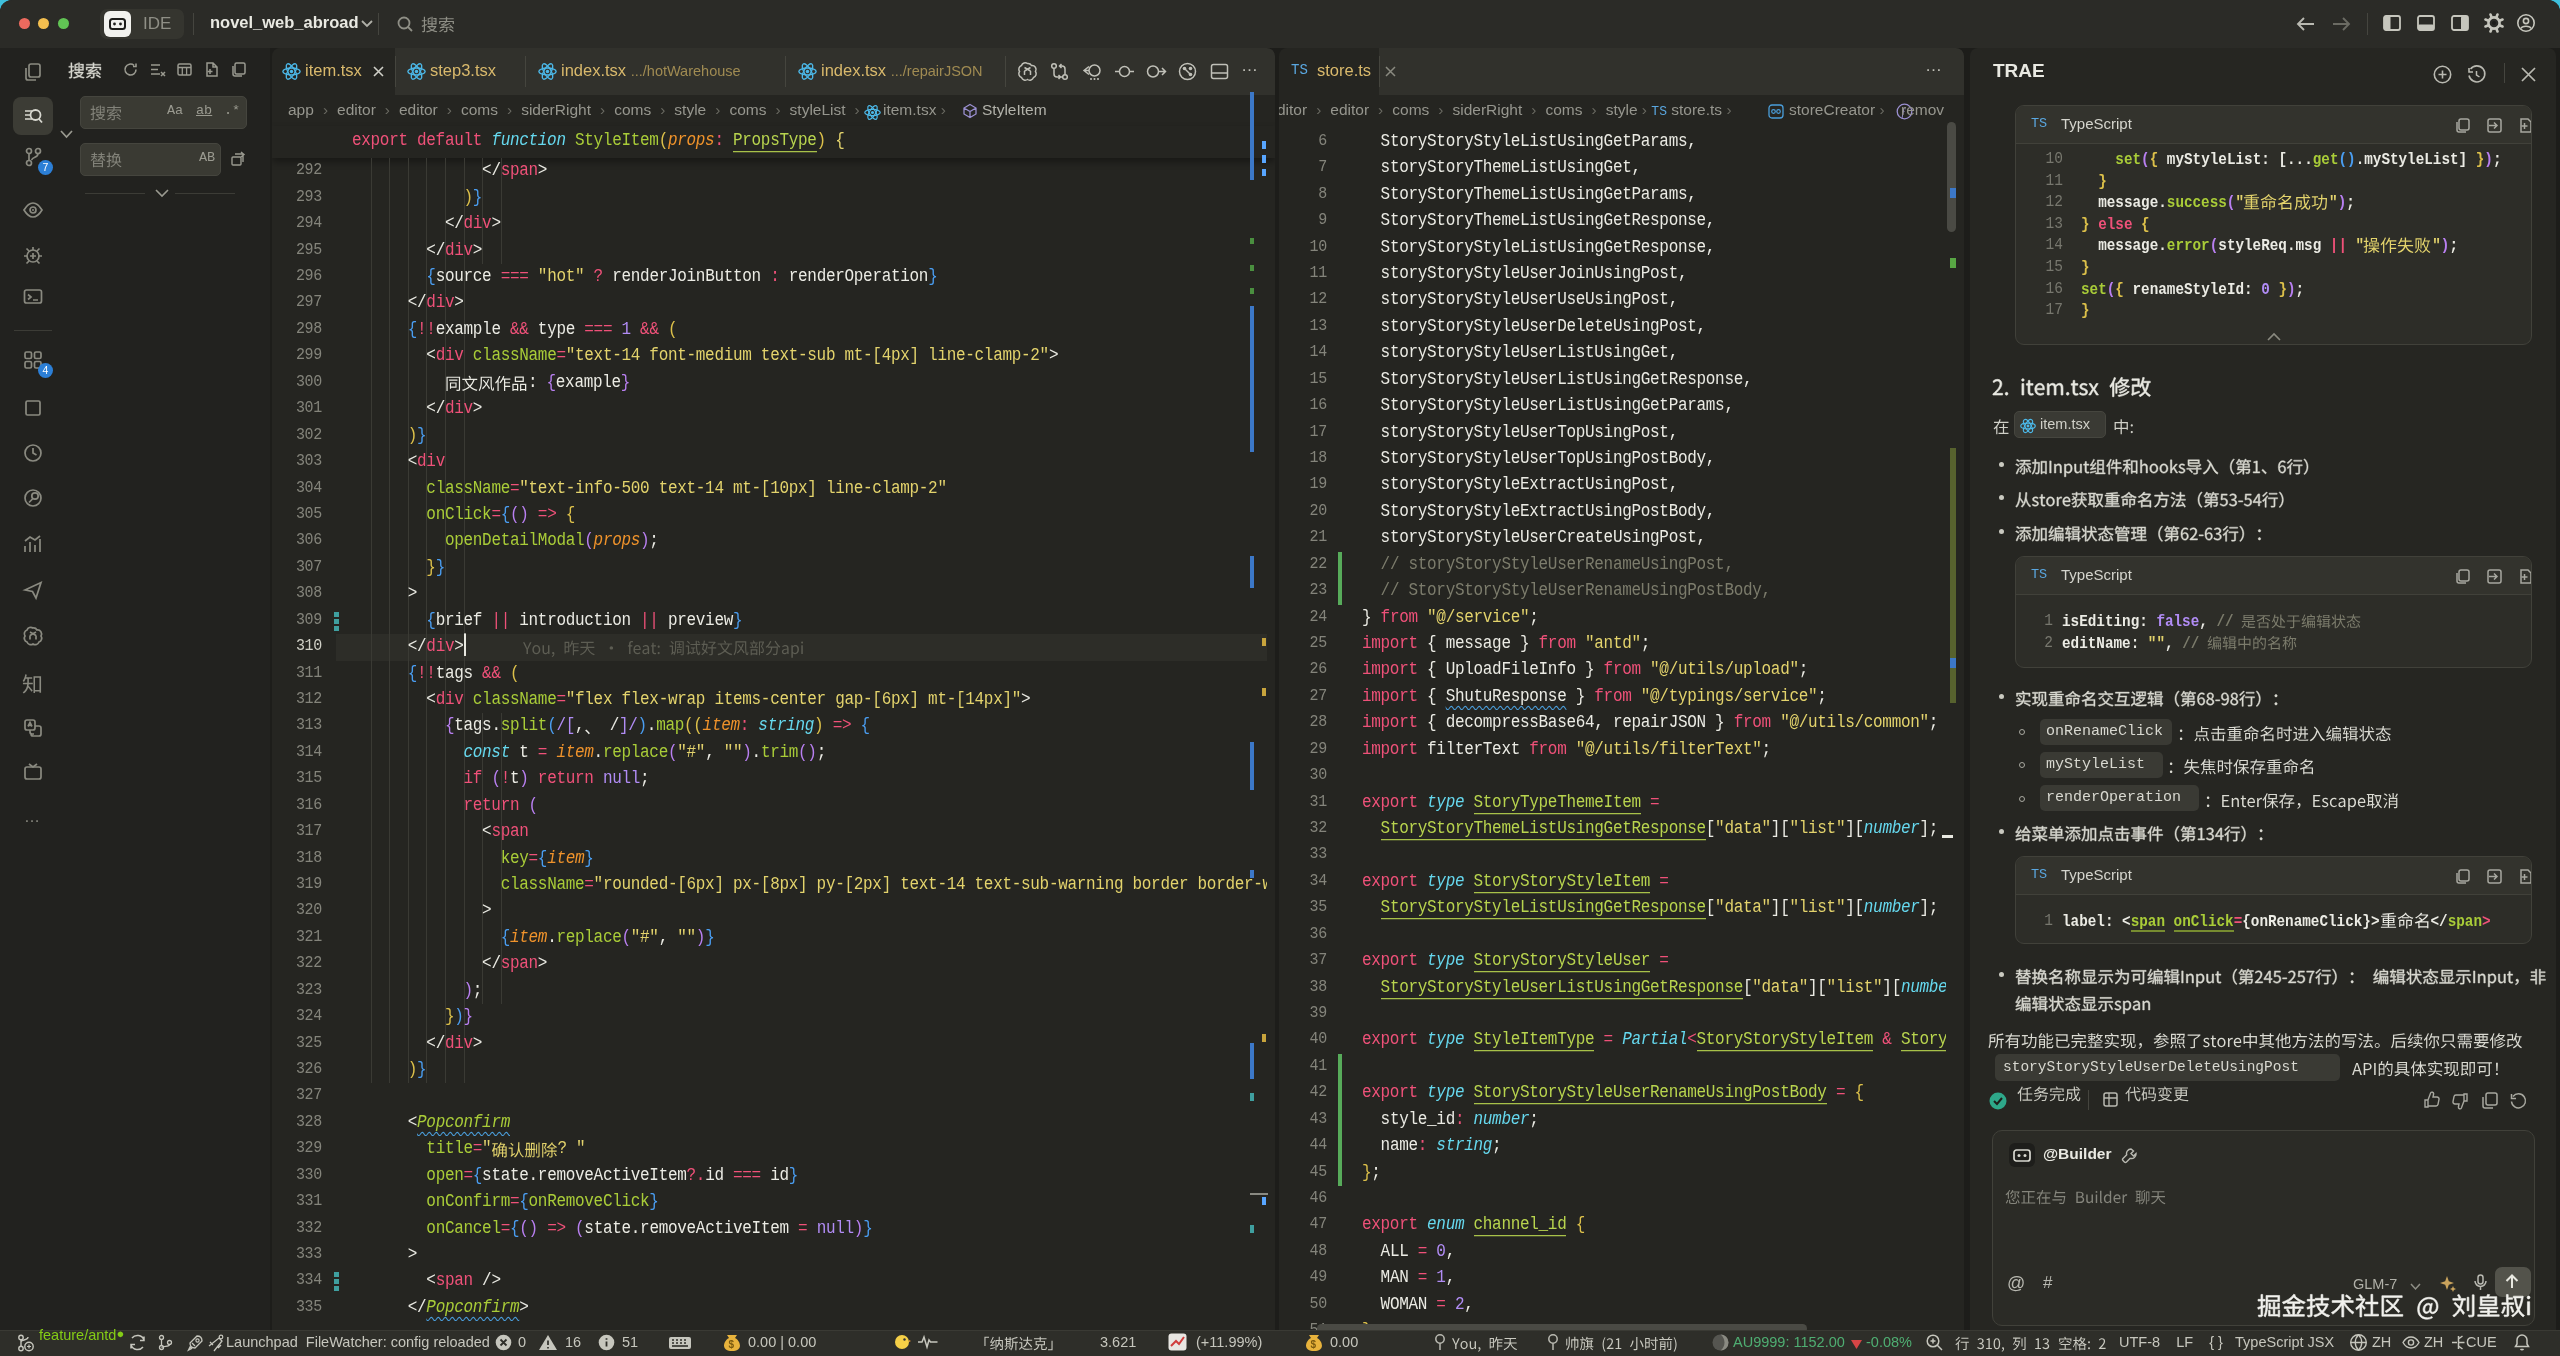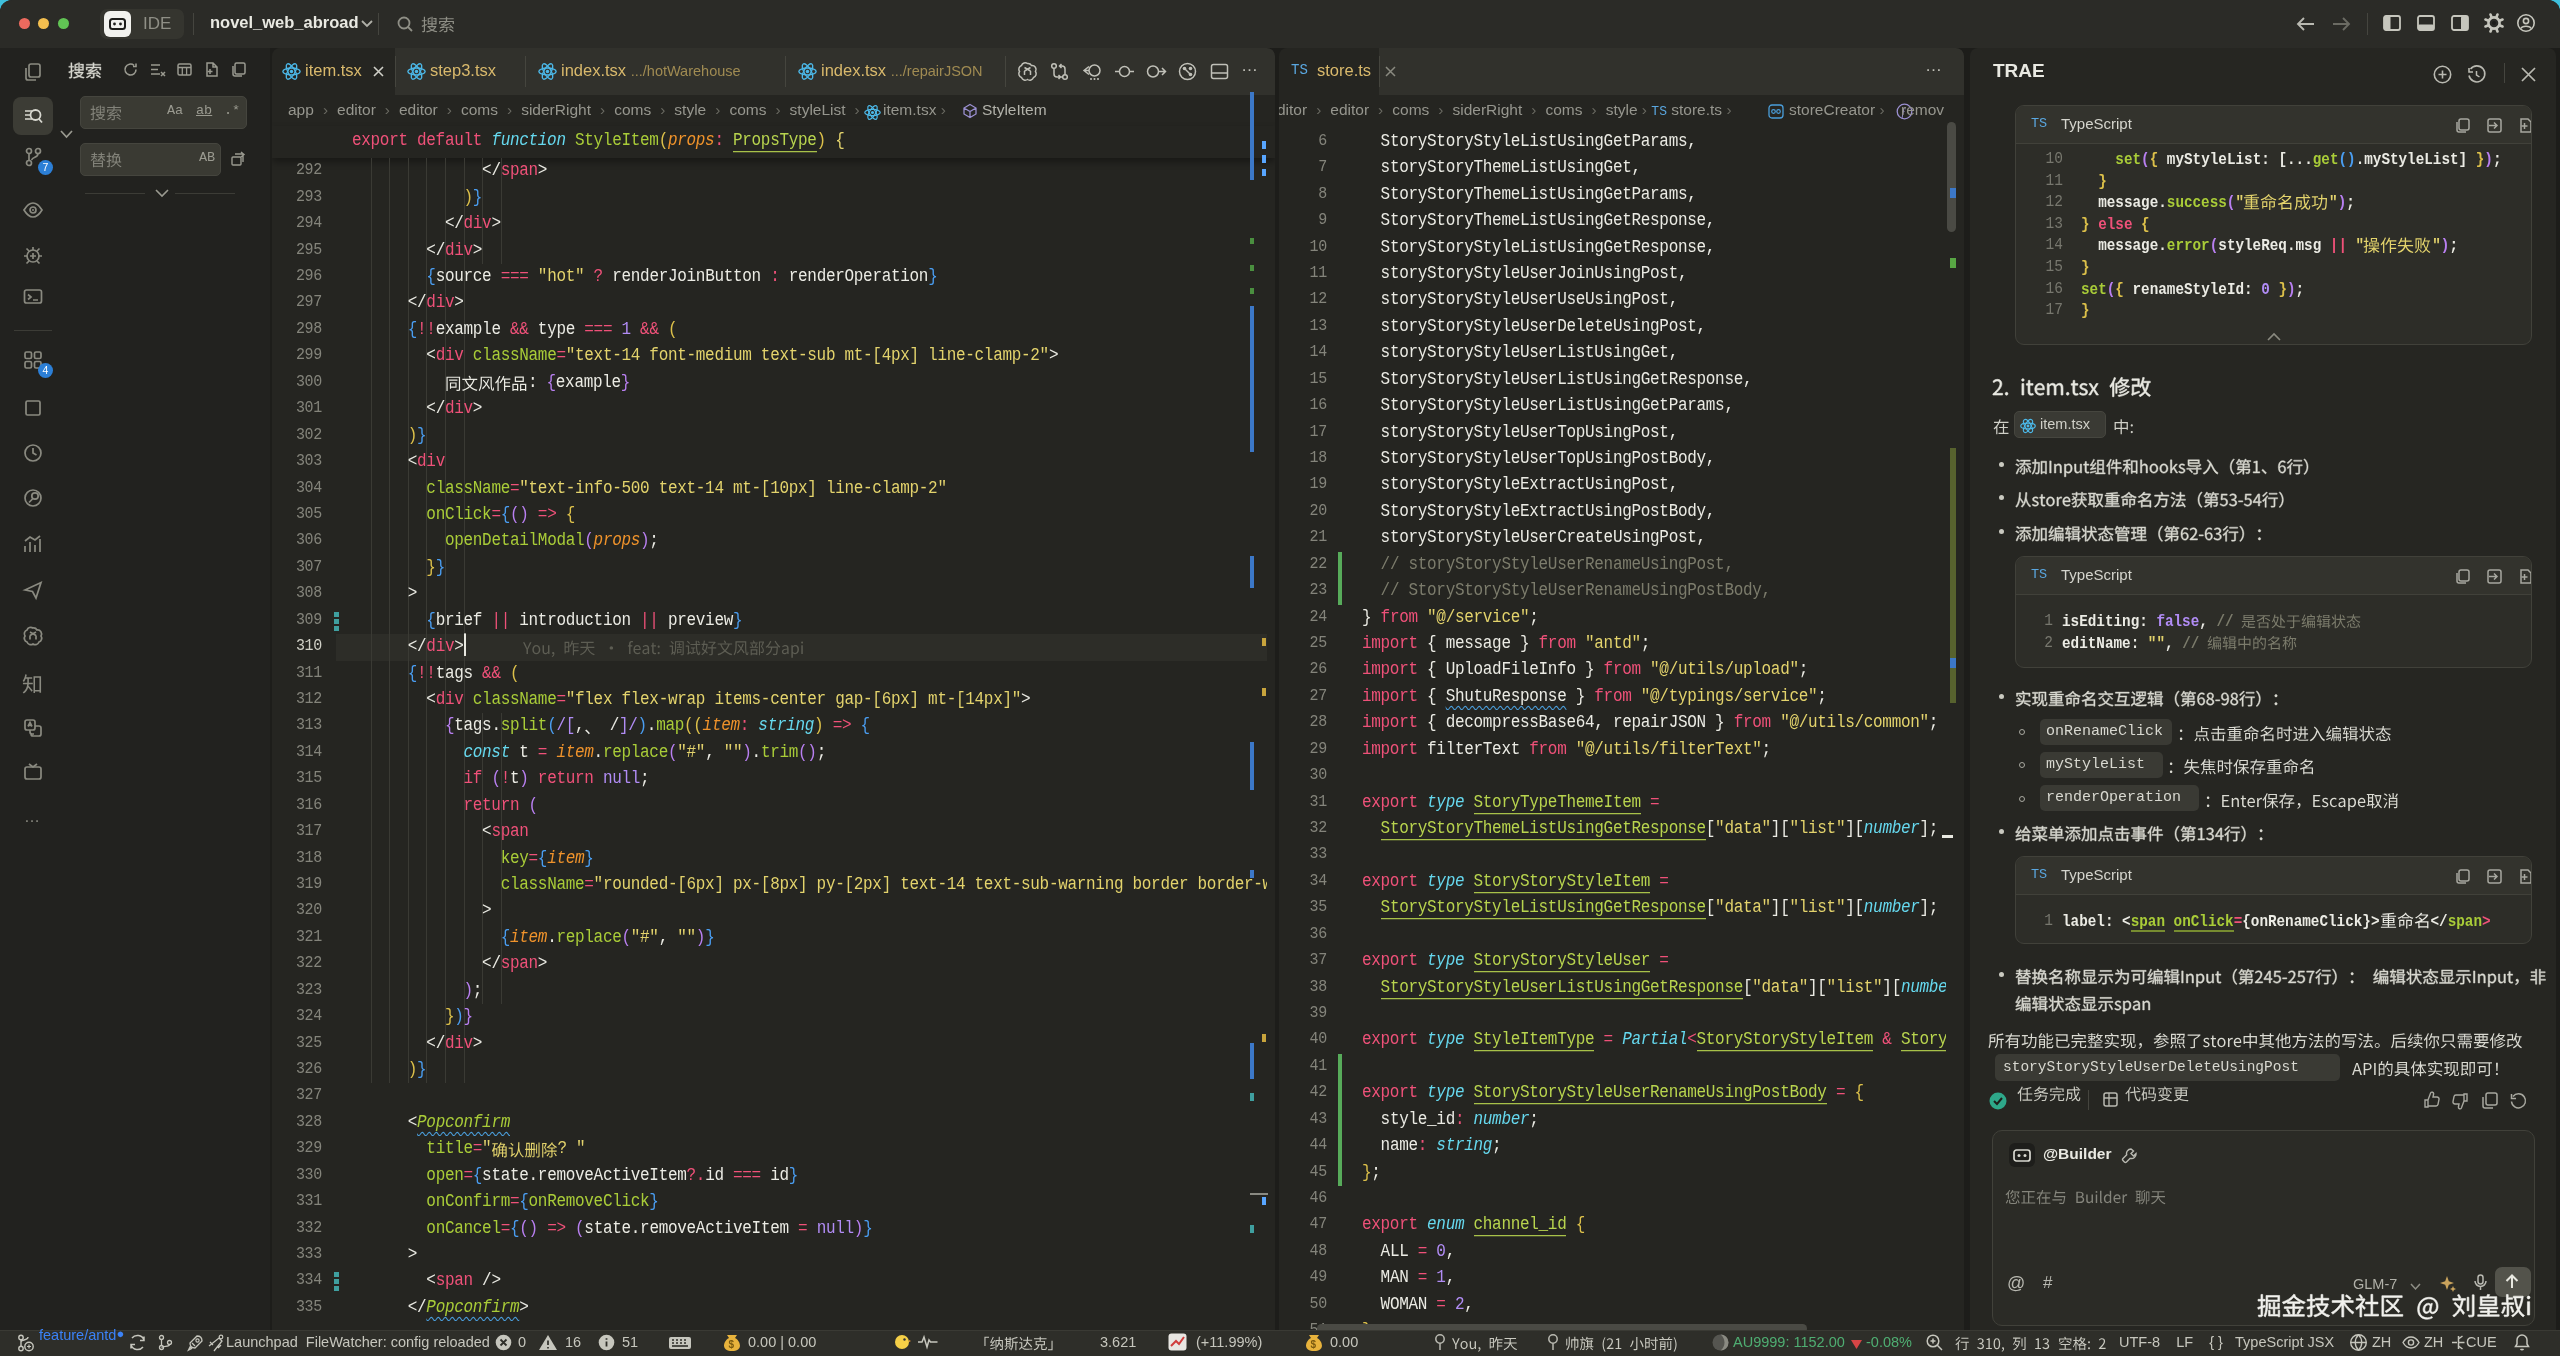--- a/index.html
+++ b/index.html
@@ -673,21 +673,21 @@
       </div>
     </div>
     <div class="abs" style="left:0;top:1330px;width:2560px;height:26px;background:#2e2e29;border-top:1px solid #3a3a34"></div>
     <svg class="abs" style="left:15px;top:1333px" width="20" height="20">
       <circle cx="6" cy="4.5" r="2.2" stroke="#c6c6bd" stroke-width="1.4" fill="none"></circle>
       <circle cx="6" cy="15.5" r="2.2" stroke="#c6c6bd" stroke-width="1.4" fill="none"></circle>
       <path d="M6 7 v6 M6 9 c0-3 7-1 7-5" stroke="#c6c6bd" stroke-width="1.4" fill="none"></path>
       <circle cx="14" cy="13.5" r="4.2" fill="#2e2e29" stroke="#c6c6bd" stroke-width="1.4"></circle>
       <path d="M12 13.5 h4 M14 11.5 v4" stroke="#c6c6bd" stroke-width="1.2"></path>
     </svg>
-    <div class="abs" style="left:39px;top:1326px;font-size:14.5px;color:#3b82f6">feature/antd<span style="font-size:13px;vertical-align:2px">●</span></div>
+    <div class="abs" style="left:39px;top:1326px;font-size:14.5px;color:#84cc16">feature/antd<span style="font-size:13px;vertical-align:2px">●</span></div>
     <svg class="abs" style="left:128px;top:1333px" width="19" height="19">
       <path d="M4 5 a7 7 0 0 1 12 2 M15 14 a7 7 0 0 1-12-2 M16 3.5 v4 h-4 M3 15.5 v-4 h4" stroke="#c6c6bd" stroke-width="1.5" fill="none"></path>
     </svg>
     <svg class="abs" style="left:156px;top:1333px" width="19" height="19">
       <circle cx="5.5" cy="4.5" r="2" stroke="#c6c6bd" stroke-width="1.3" fill="none"></circle>
       <circle cx="5.5" cy="14.5" r="2" stroke="#c6c6bd" stroke-width="1.3" fill="none"></circle>
       <circle cx="13.5" cy="9.5" r="2" stroke="#c6c6bd" stroke-width="1.3" fill="none"></circle>
       <path d="M5.5 6.5 v6 M13.5 11.5 c0 3-6 1-8 3" stroke="#c6c6bd" stroke-width="1.3" fill="none"></path>
     </svg>
     <svg class="abs" style="left:186px;top:1333px" width="19" height="19">

